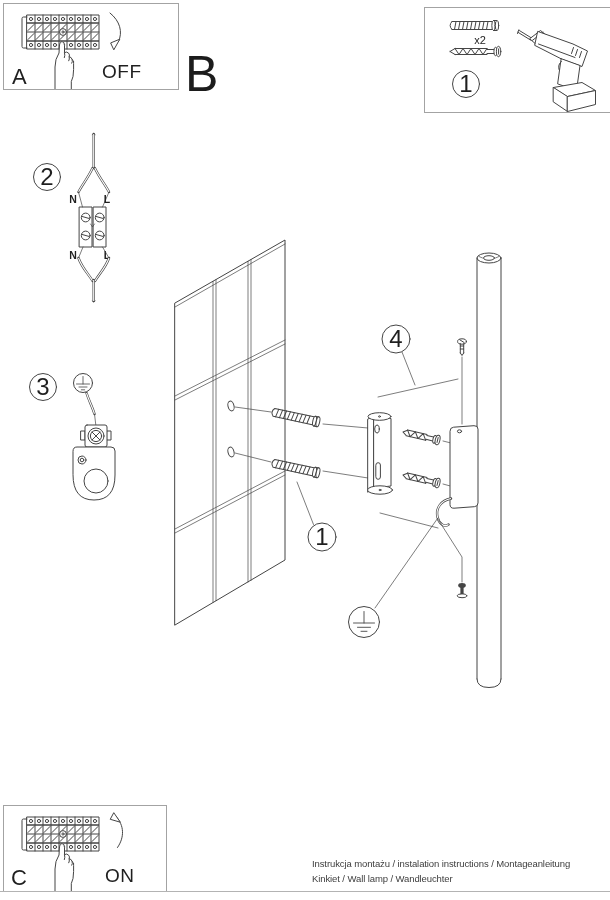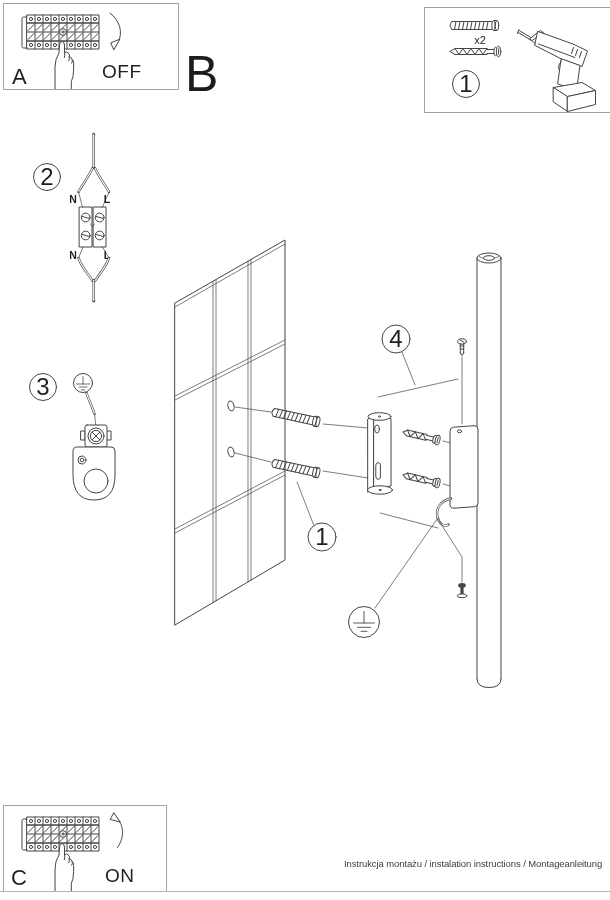--- a/index.html
+++ b/index.html
@@ -14,21 +14,21 @@
   .num{font-size:24px;text-anchor:middle;}
   .nl{font-size:10.5px;font-weight:bold;text-anchor:middle;}
   .x2{font-size:11px;text-anchor:middle;}
   .ink{fill:none;stroke:#454545;stroke-width:1;stroke-linecap:round;stroke-linejoin:round;}
   .t{stroke-width:.7;}
   .w{stroke-width:2.4;}
   .o{stroke:#fff;stroke-width:1.1;}
   .wf{fill:#fff;}
   .letterB{position:absolute;left:185px;top:49px;font-size:50px;line-height:1;color:#1c1c1c;}
   .footer{position:absolute;left:312px;top:856px;font-size:9.5px;letter-spacing:-.1px;
-          color:#3d3d3d;line-height:15px;white-space:nowrap;margin-left:32px;}
+          color:#3d3d3d;line-height:15px;white-space:nowrap;}
   .rule{position:absolute;left:0;top:891px;width:610px;height:1px;background:#b3b3b3;}
   .box-parts{border-right:none;padding-left:9px;}
 </style>
 </head>
 <body>
 
 <svg width="0" height="0" style="position:absolute" aria-hidden="true">
 <defs>
   <g id="breaker" class="ink" stroke-width=".9">
     <path d="M23,13 h-3.5 a1.5,1.5 0 0 0 -1.5,1.5 v28 a1.5,1.5 0 0 0 1.5,1.5 h3.5"></path>
@@ -280,14 +280,15 @@
       <path d="M113.5,41.5 C120.5,31.5 120.5,19.5 112,10.5"></path>
       <polygon class="wf" points="110,7 116.3,16.2 106.6,13.4"></polygon>
     </g>
     <text class="cap" x="7" y="79">C</text>
     <text class="state" x="101" y="76">ON</text>
   </svg>
 </div>
 
 <div class="footer">
   <div>Instrukcja montażu / instalation instructions / Montageanleitung</div>
+  <div>Kinkiet / Wall lamp / Wandleuchter</div>
 </div>
 <div class="rule"></div>
 
 </body></html>

